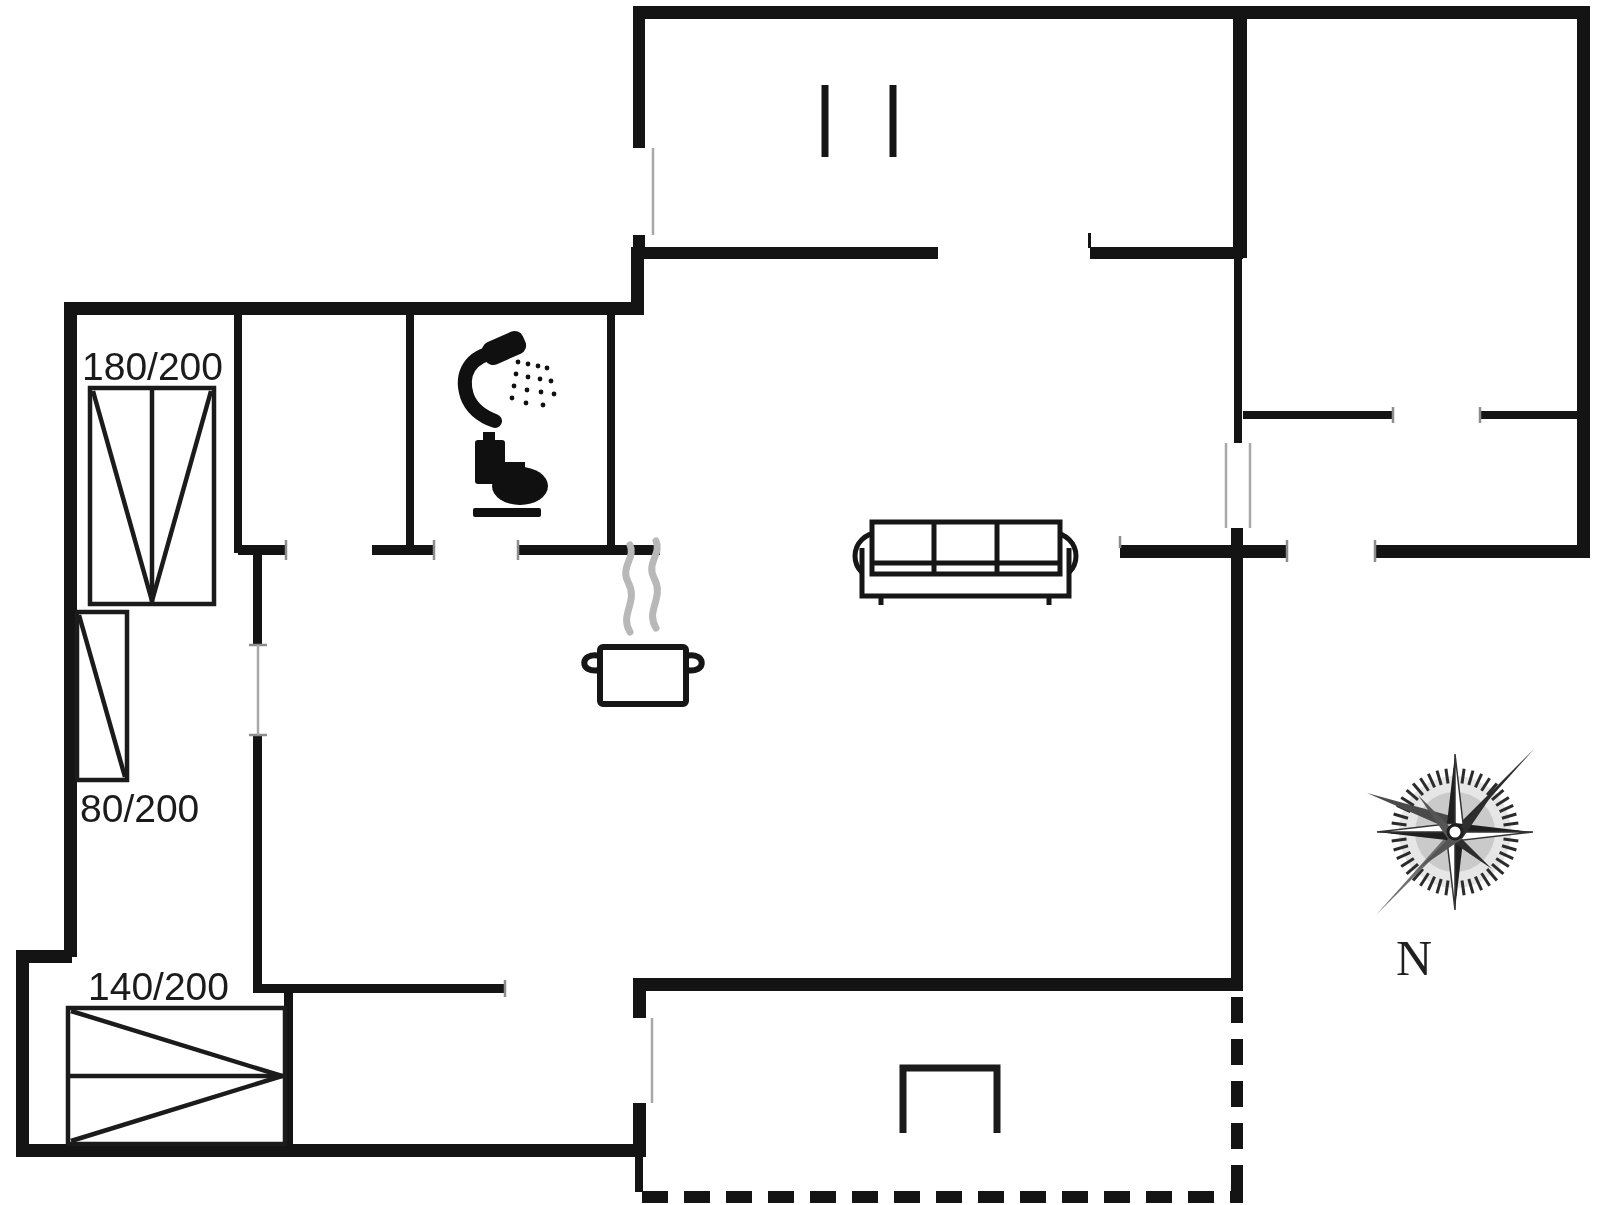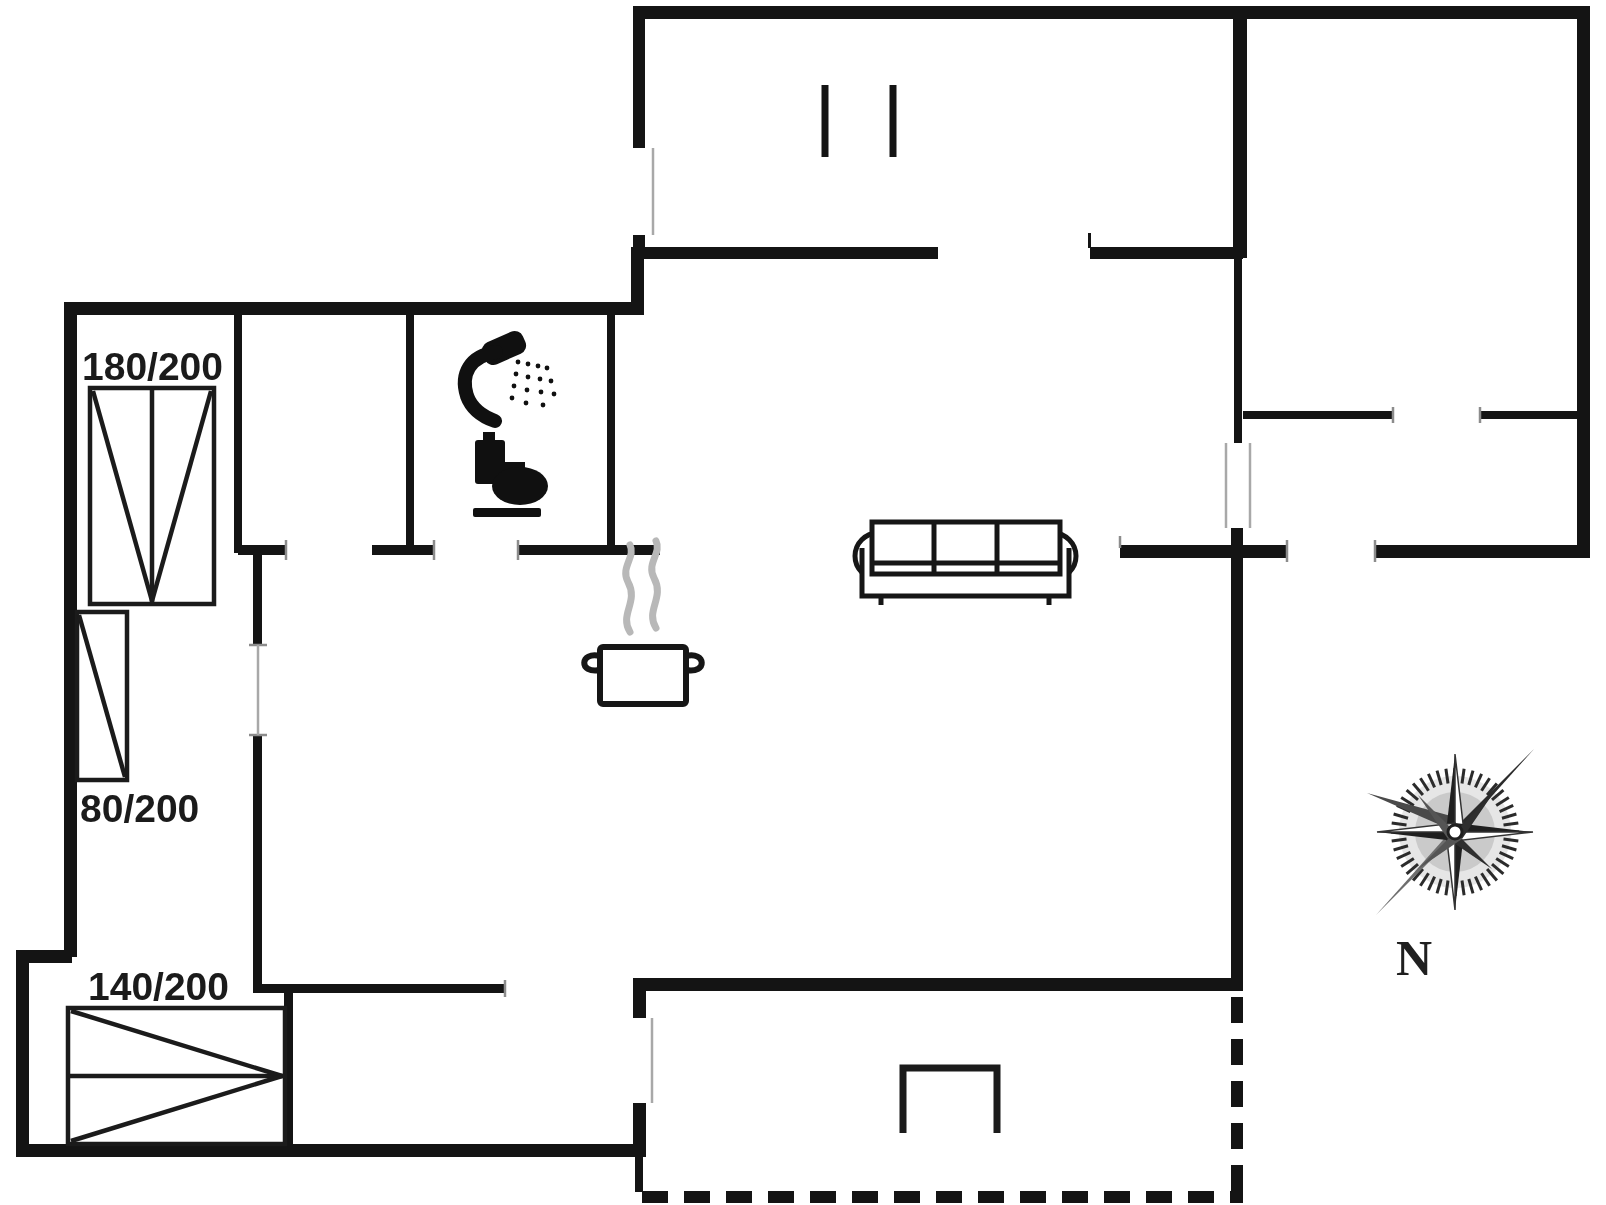--- a/index.html
+++ b/index.html
@@ -1,16 +1,16 @@
 <!DOCTYPE html>
 <html><head>
 <meta charset="utf-8">
 <style>
   html,body{margin:0;padding:0;background:#ffffff;}
-  .stage{width:1606px;height:1205px;background:#ffffff;position:relative;overflow:hidden;font-weight:bold;}
+  .stage{width:1606px;height:1205px;background:#ffffff;position:relative;overflow:hidden;}
   svg{display:block;}
   .bedlabel{font-family:"Liberation Sans", sans-serif;font-size:39px;fill:#1b1b1b;letter-spacing:0px;}
   .northlabel{font-family:"Liberation Serif", serif;font-size:50px;fill:#1f1f1f;}
   .wall{fill:#141414;}
   .bedline{stroke:#1b1b1b;stroke-width:4.5;fill:none;}
   .sofaline{stroke:#161616;stroke-width:5;fill:#ffffff;}
   .steam{stroke:#b8b8b8;stroke-width:7;fill:none;stroke-linecap:round;}
   .windowline{stroke:#a8a8a8;stroke-width:2.5;}
   .jamb{stroke:#8c8c8c;stroke-width:2.5;}
   .dashline{stroke:#141414;stroke-width:12;stroke-dasharray:26 16;fill:none;}

